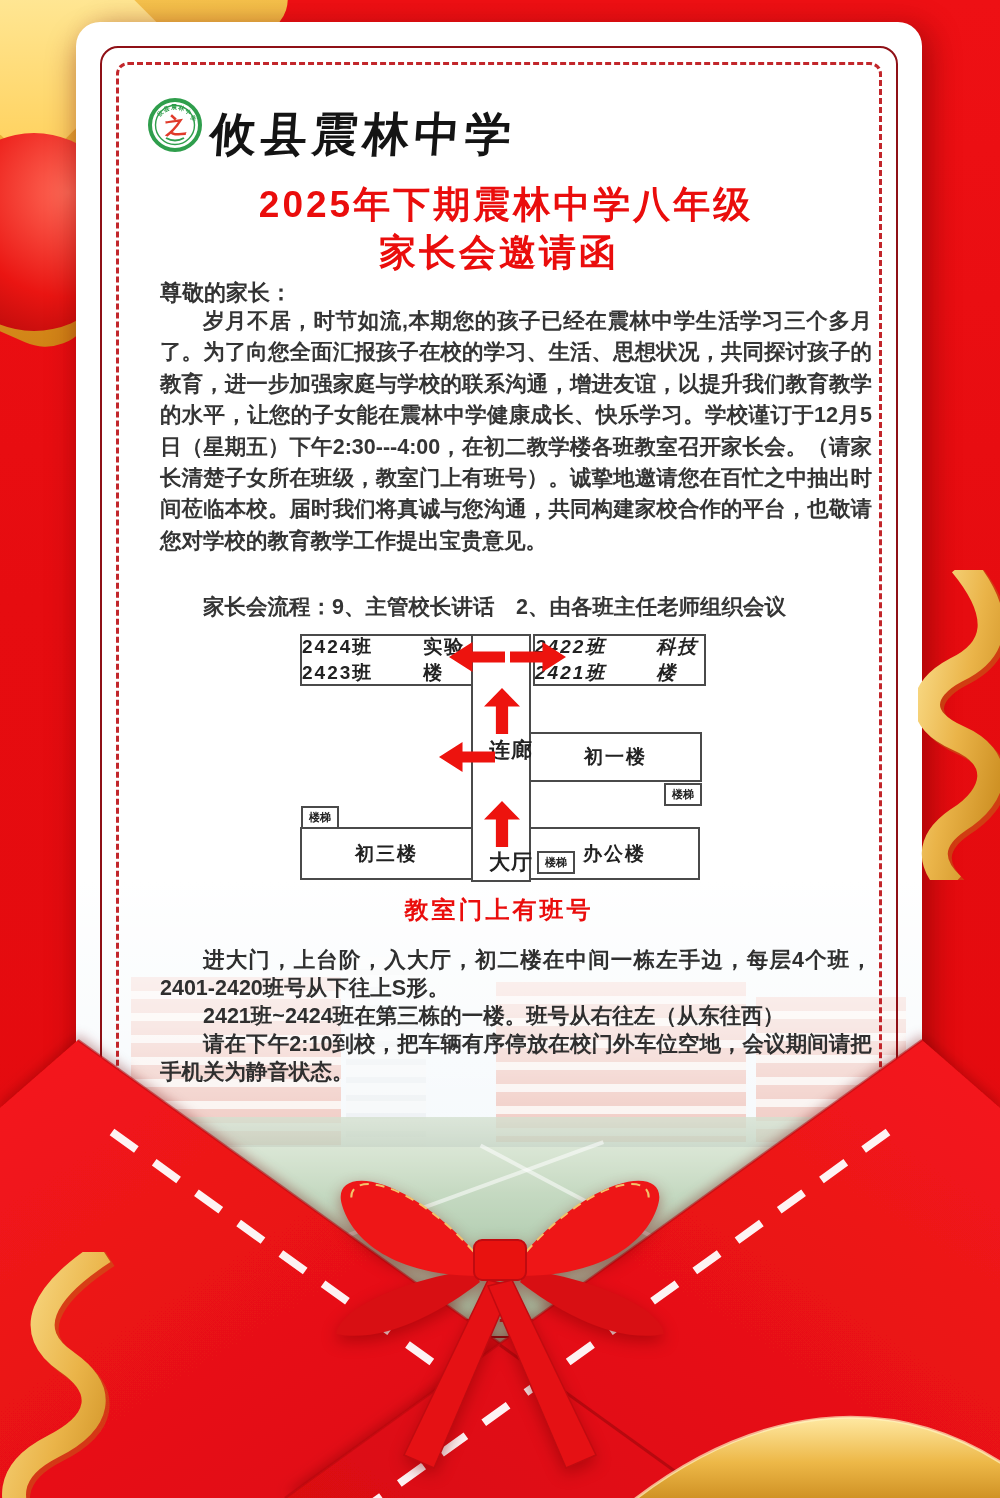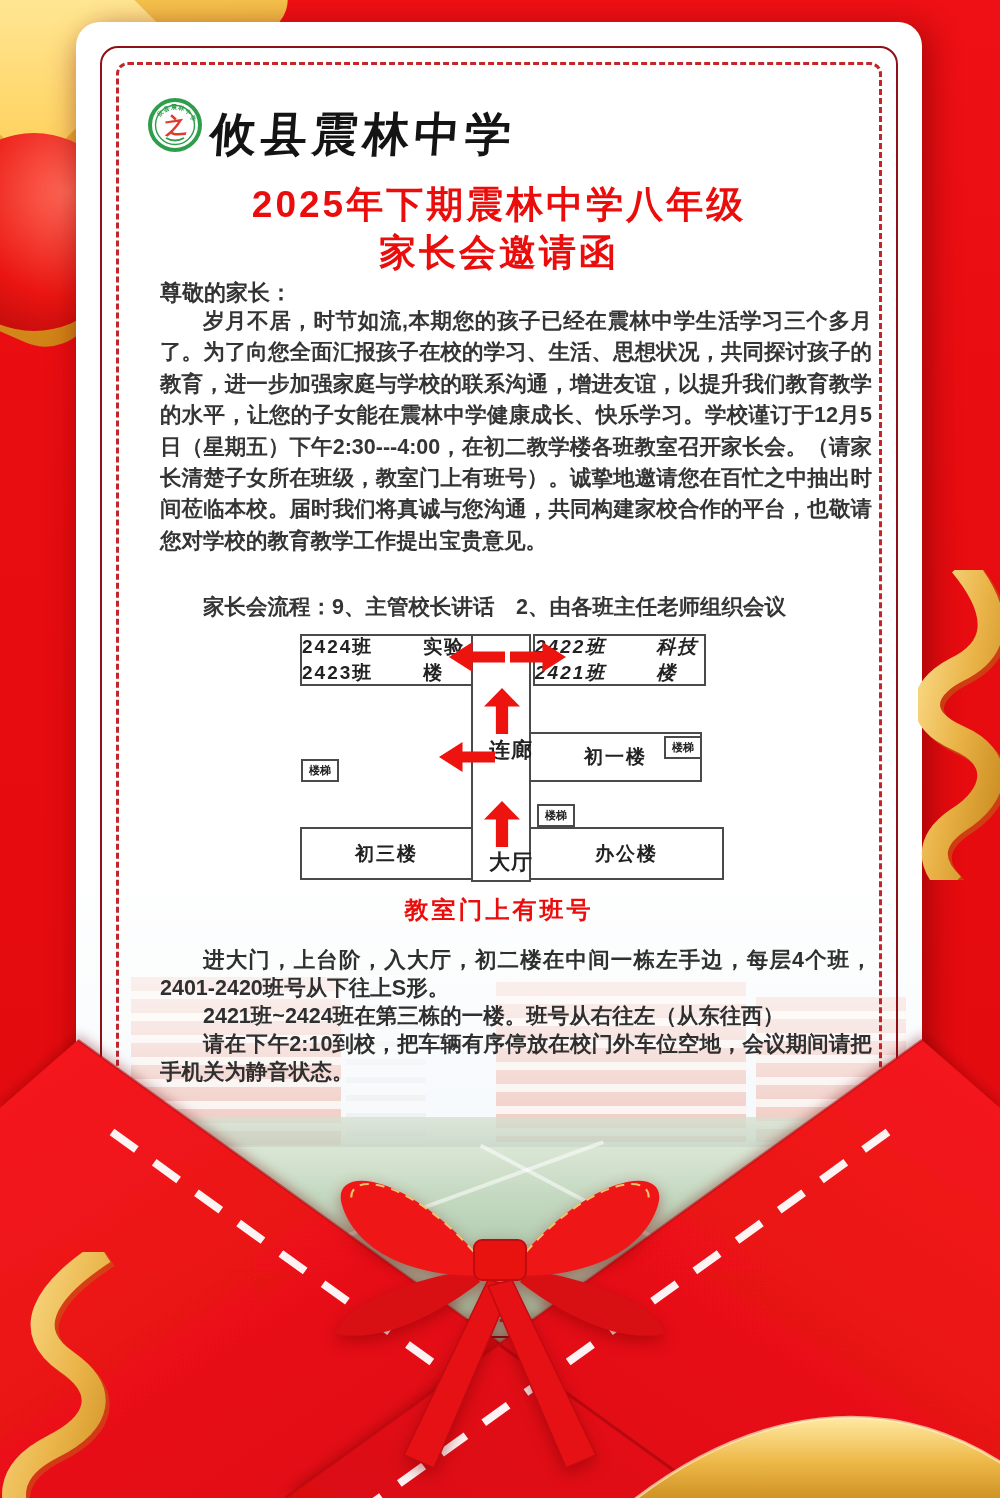--- a/index.html
+++ b/index.html
@@ -45,50 +45,50 @@
   .fl2{left:120px;top:330px;transform:rotate(-20deg);}
   .veil{position:absolute;inset:0;background:linear-gradient(180deg,#ffffff 0%,rgba(255,255,255,.75) 30%,rgba(255,255,255,.25) 65%,rgba(255,255,255,.1) 100%);}
 
   
   .logo{position:absolute;left:72px;top:76px;width:54px;height:54px;z-index:4;}
   .school-name{position:absolute;left:134px;top:82px;z-index:4;font-size:46px;font-weight:bold;
         color:#141414;letter-spacing:5px;font-family:"Liberation Serif","DejaVu Serif",serif;
         transform:skewX(-4deg);}
   .title{position:absolute;left:0;width:846px;text-align:center;z-index:4;
         color:#ea0d0c;font-weight:800;font-size:37px;letter-spacing:3px;}
-  .title1{top:158px;}
+  .title1{top:158px;padding-left:7px;}
   .title2{top:206px;}
 
   
   .salutation{position:absolute;left:84px;top:256px;z-index:4;font-size:22px;font-weight:600;color:#333;}
   .body-text{position:absolute;left:84px;top:284px;width:712px;z-index:4;font-size:21.5px;
         font-weight:600;color:#353535;line-height:31.4px;text-align:justify;text-indent:2em;}
   .process{position:absolute;left:84px;top:570px;width:712px;z-index:4;font-size:21.5px;
         font-weight:600;color:#353535;text-indent:2em;}
 
   
   .diagram{position:absolute;left:224px;top:612px;width:402px;height:248px;z-index:4;}
   .dbox{position:absolute;background:#fff;border:2px solid #4a4a4a;box-sizing:border-box;
         display:flex;align-items:center;justify-content:center;
         color:#222;font-weight:600;}
   .dbox .l1{font-size:19px;letter-spacing:2px;word-spacing:10px;}
   .dbox .l2{font-size:19px;letter-spacing:2px;}
   .corridor{left:171px;top:0;width:60px;height:248px;z-index:1;justify-content:flex-start;}
-  .corridor .clabel{position:absolute;left:16px;width:60px;text-align:left;font-size:21px;letter-spacing:1px;}
+  .corridor .clabel{position:absolute;left:0;width:60px;text-align:right;font-size:21px;letter-spacing:1px;}
   .clabel.lianlang{top:100px;}
   .clabel.dating{top:212px;font-family:Liberation Serif, serif;}
   .box-tl{left:0;top:0;width:173px;height:52px;}
   .box-tr{left:233px;top:0;width:173px;height:52px;font-style:italic;}
   .box-ml{left:0;top:98px;width:173px;height:50px;}
   .box-mr{left:229px;top:98px;width:173px;height:50px;}
   .box-bl{left:0;top:193px;width:173px;height:53px;}
-  .box-br{left:229px;top:193px;width:195px;height:53px;}
+  .box-br{left:229px;top:193px;width:171px;height:53px;}
   .stairs{position:absolute;width:38px;height:23px;background:#fff;border:2px solid #4a4a4a;
         box-sizing:border-box;display:flex;align-items:center;justify-content:center;
-        font-size:11px;font-weight:600;color:#222;z-index:2;}
+        font-size:11px;font-weight:600;color:#222;z-index:2;margin-top:47px;}
   .st1{left:1px;top:125px;}
   .st2{left:364px;top:102px;}
   .st3{left:237px;top:170px;}
   .arrow{position:absolute;background:#ed130e;z-index:3;}
   .a-left{width:56px;height:30px;clip-path:polygon(0 50%,42% 0,42% 32%,100% 32%,100% 68%,42% 68%,42% 100%);}
   .a-right{width:56px;height:30px;clip-path:polygon(100% 50%,58% 0,58% 32%,0 32%,0 68%,58% 68%,58% 100%);}
   .a-up{width:36px;height:46px;clip-path:polygon(50% 0,100% 40%,67% 40%,67% 100%,33% 100%,33% 40%,0 40%);}
   .a1{left:149px;top:8px;}
   .a2{left:210px;top:8px;}
   .a3{left:184px;top:54px;}

